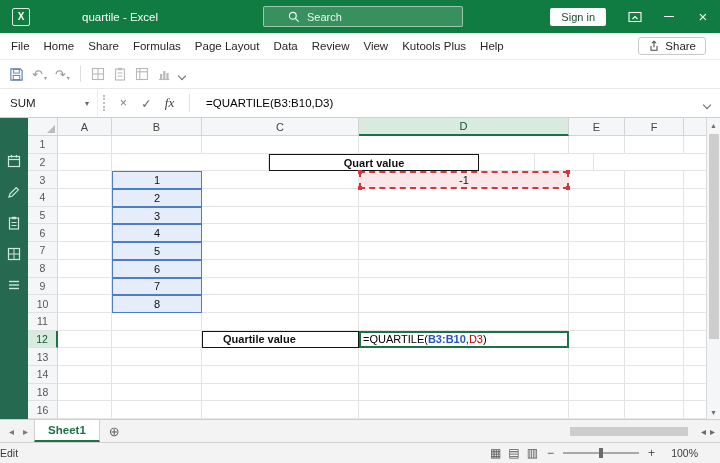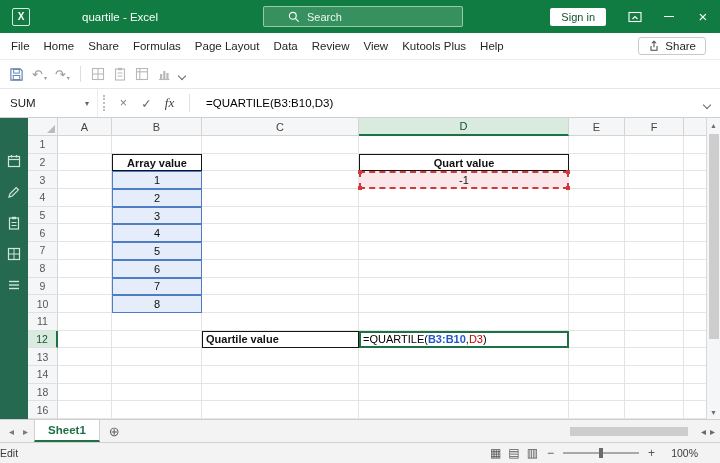--- a/index.html
+++ b/index.html
@@ -77,21 +77,21 @@
   .grid-body { flex:1; overflow:hidden; background:#fff; }
   .grid-row { display:flex; height:17.7px; }
   .row-h { flex:0 0 30px; background:#f5f6f7; border-right:1px solid #d4d4d4;
     border-bottom:1px solid #e0e0e0; display:flex; align-items:center; justify-content:center;
     font-size:10.5px; color:#555; }
   .row-h.sel { background:#d9eadf; color:#14512f; border-right:2px solid #1e7145; }
   .cell { border-right:1px solid #e4e4e4; border-bottom:1px solid #e4e4e4; display:flex;
     align-items:center; justify-content:center; font-size:11px; color:#111; overflow:hidden; }
   .cell.filler { flex:1 1 auto; border-right:none; }
   .c-box { border:1px solid #141414; font-weight:bold; }
-  .c-left { justify-content:flex-start; padding-left:3px; }
+  .c-left { justify-content:flex-start; padding-left:20px; }
   .c-array { background:#e4edf9; border:1px solid #4f7cc7; }
   .c-quart { background:#fbe7e9; border:2px dashed #cf3a3a; position:relative; overflow:visible; }
   .handle { position:absolute; width:4px; height:4px; background:#cf3a3a; }
   .h-tl{top:-3px;left:-3px} .h-tr{top:-3px;right:-3px} .h-bl{bottom:-3px;left:-3px} .h-br{bottom:-3px;right:-3px}
   .c-formula { border:2px solid #1e7145; justify-content:flex-start; padding-left:2px; background:#fff; }
   .c-formula span { white-space:pre; }
 
   .v-scroll { flex:0 0 14px; background:#f5f6f7; border-left:1px solid #d8d8d8; display:flex;
     flex-direction:column; align-items:center; }
   .vs-arrow { height:14px; width:100%; display:flex; align-items:center; justify-content:center;
@@ -289,21 +289,20 @@
             <div class="cell" style="flex: 0 0 90px;"></div>
             <div class="cell" style="flex: 0 0 157px;"></div>
             <div class="cell" style="flex: 0 0 210px;"></div>
             <div class="cell" style="flex: 0 0 56px;"></div>
             <div class="cell" style="flex: 0 0 59px;"></div>
             <div class="cell filler"></div>
           </div>
           <div class="grid-row">
             <div class="row-h">2</div>
             <div class="cell" style="flex: 0 0 54px;"></div>
-            <div class="cell c-box" style="flex: 0 0 90px;">Array value</div>
             <div class="cell" style="flex: 0 0 157px;"></div>
             <div class="cell c-box" style="flex: 0 0 210px;">Quart value</div>
             <div class="cell" style="flex: 0 0 56px;"></div>
             <div class="cell" style="flex: 0 0 59px;"></div>
             <div class="cell filler"></div>
           </div>
           <div class="grid-row">
             <div class="row-h">3</div>
             <div class="cell" style="flex: 0 0 54px;"></div>
             <div class="cell c-array" style="flex: 0 0 90px;">1</div>

